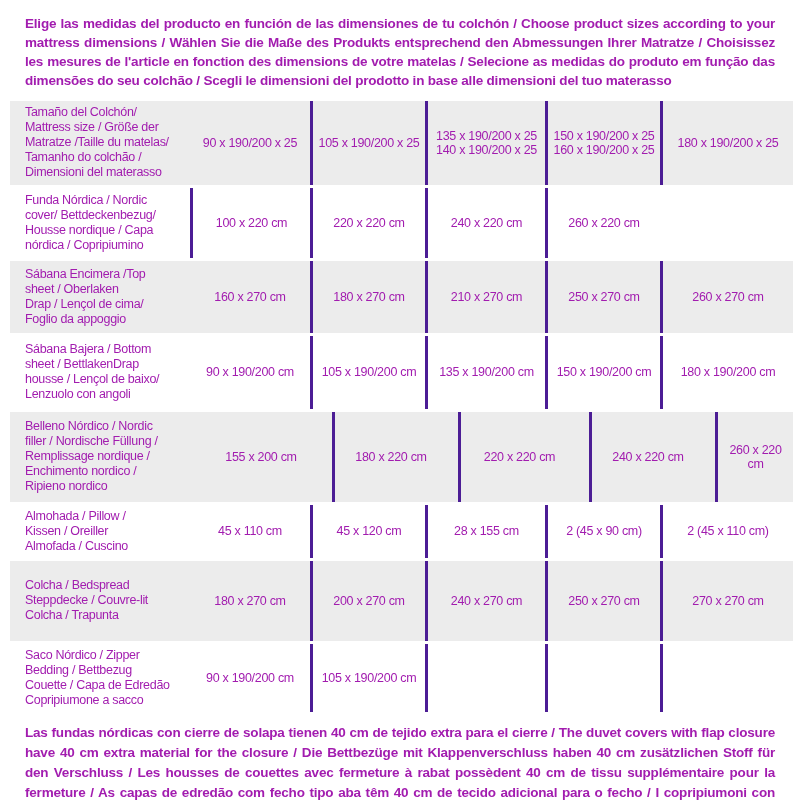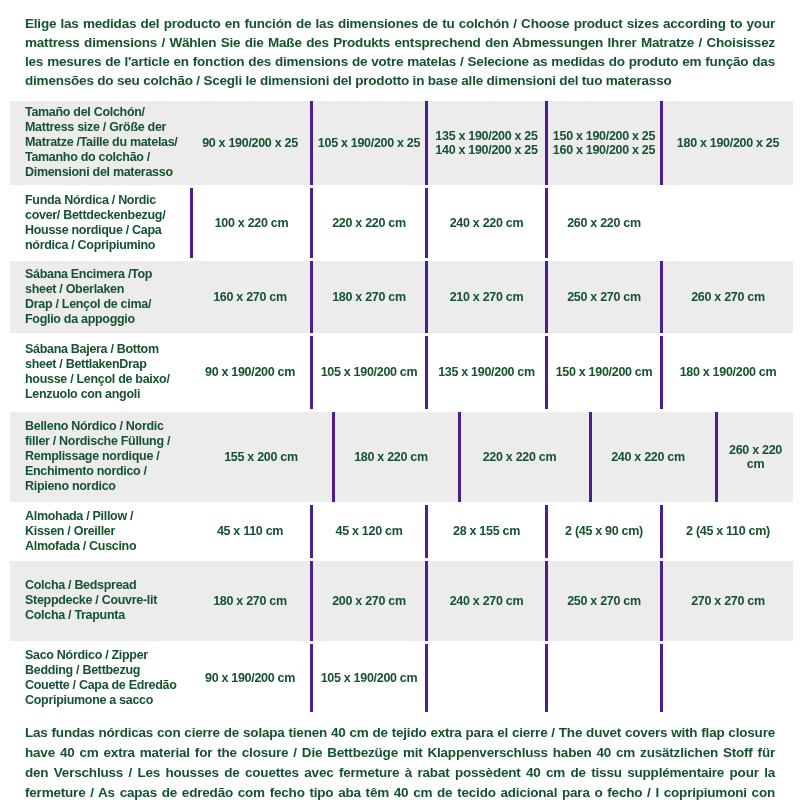--- a/index.html
+++ b/index.html
@@ -1,35 +1,35 @@
 <!DOCTYPE html>
 <html><head>
 <meta charset="utf-8">
 <style>
   html,body { margin:0; padding:0; background:#fff; }
   .page {
     width:800px; height:800px; background:#ffffff; overflow:hidden;
-    font-family:"Liberation Sans", sans-serif; color:#14532d;
+    font-family:"Liberation Sans", sans-serif; color:#a21caf;
     -webkit-font-smoothing:antialiased;
   }
   .intro {
     margin:14px 25px 10px 25px;
     font-size:13.5px; font-weight:bold; line-height:1.42;
     letter-spacing:-0.2px; text-align:justify;
   }
   .size-table { margin:0 7px 0 10px; }
   .trow {
     display:grid;
     grid-template-columns:180px 120px 115px 120px 115px 1fr;
     margin-bottom:3px; background:#ffffff;
   }
   .trow.alt { background:#ececec; }
   .cell {
     display:flex; align-items:center; justify-content:center;
-    font-weight:bold; font-size:12.5px; letter-spacing:-0.3px;
+    font-weight:normal; font-size:12.5px; letter-spacing:-0.3px;
     white-space:pre-line; text-align:center; padding:4px 2px;
   }
   .cell.sep { border-left:3px solid #4c1d95; }
   .label-cell {
     justify-content:flex-start; text-align:left;
     padding-left:15px; padding-right:4px; line-height:1.2; font-size:12.5px;
   }
   .r1 { min-height:84px; } .r2 { min-height:70px; } .r3 { min-height:72px; }
   .r4 { min-height:73px; } .r5 { min-height:90px;gap:11px; } .r6 { min-height:50px; }
   .r7 { min-height:80px; } .r8 { min-height:62px; }

